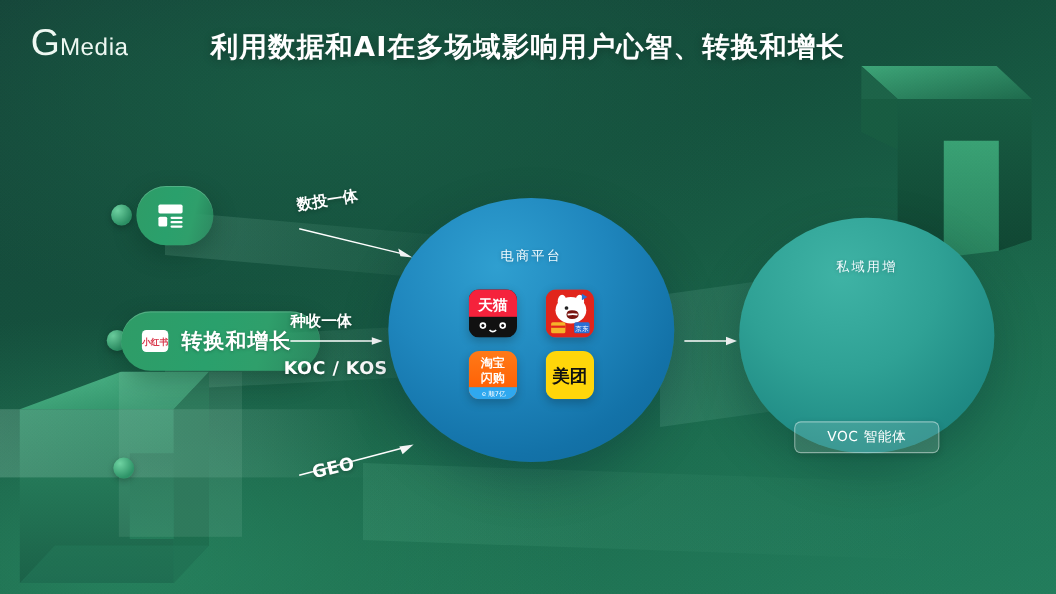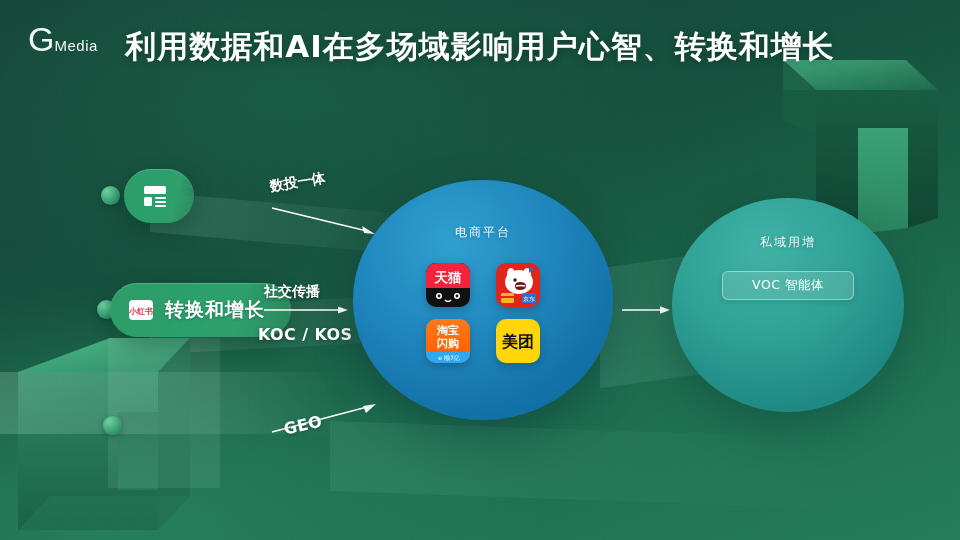--- a/index.html
+++ b/index.html
@@ -65,26 +65,26 @@
   .logo {
     position: absolute; left: 28px; top: 22px;
     display: flex; align-items: baseline; gap: 1px;
     color: #eef8f2;
   }
   .logo-g {
     font-size: 34px; line-height: 34px; font-weight: 300;
     letter-spacing: -1px;
   }
   .logo-word {
-    font-size: 15px; line-height: 17px; font-weight: 300; letter-spacing: .5px;
+    font-size: 22px; line-height: 17px; font-weight: 300; letter-spacing: .5px;
   }
   .title {
     position: absolute; left: 0; right: 0; top: 26px;
     text-align: center;
-    font-size: 31px; font-weight: 700;
+    font-size: 25px; font-weight: 700;
     letter-spacing: 1px;
     color: #ffffff;
     text-shadow: 0 2px 8px rgba(0,0,0,.30);
     font-family: "DejaVu Sans", "Liberation Sans", sans-serif;
   }
 
   
   .pill {
     position: absolute;
     display: flex; align-items: center; gap: 11px;
@@ -134,20 +134,21 @@
   }
   .circle-ec {
     left: 353px; top: 180px; width: 260px; height: 240px;
     background: radial-gradient(circle at 38% 26%, #2f9fd0 0%, #1f86bd 42%, #1372a8 72%, #0e6698 100%);
     box-shadow: 0 16px 44px rgba(0,30,50,.30);
   }
   .circle-pv {
     left: 672px; top: 198px; width: 232px; height: 214px;
     background: radial-gradient(circle at 40% 24%, #3fb3a5 0%, #2fa195 42%, #1f8a84 75%, #1a7d79 100%);
     box-shadow: 0 16px 44px rgba(0,35,40,.28);
+    justify-content: space-between;
   }
   .circle-title {
     margin-top: 44px;
     font-size: 12px; font-weight: 400; letter-spacing: 2px;
     color: #f2fbff;
     text-shadow: 0 1px 4px rgba(0,0,0,.22);
     font-family: "DejaVu Sans", "Liberation Sans", sans-serif;
   }
   .circle-pv .circle-title { margin-top: 36px; }
 
@@ -272,21 +273,21 @@
     <div class="conn-text" style="transform: rotate(-9deg); transform-origin: left center;">数投一体</div>
     <div class="arrow-line" style="left:2px; top:26px;">
       <svg width="110" height="34" viewBox="0 0 110 34">
         <line x1="0" y1="4" x2="95" y2="27" stroke="#fff" stroke-width="1.3"></line>
         <polygon points="103,30 90,22 92,29" fill="#fff"></polygon>
       </svg>
     </div>
   </div>
 
   <div class="conn" style="left:264px; top:283px;">
-    <div class="conn-text">社交传播</div>
+    <div class="conn-text">种收一体</div>
     <div class="arrow-line" style="left:0px; top:21px;">
       <svg width="86" height="12" viewBox="0 0 86 12">
         <line x1="0" y1="6" x2="76" y2="6" stroke="#fff" stroke-width="1.3"></line>
         <polygon points="84,6 74,2.5 74,9.5" fill="#fff"></polygon>
       </svg>
     </div>
     <div class="conn-text latin" style="margin-top:24px; margin-left:-6px;">KOC / KOS</div>
   </div>
 
   <div class="conn" style="left:272px; top:400px;">

